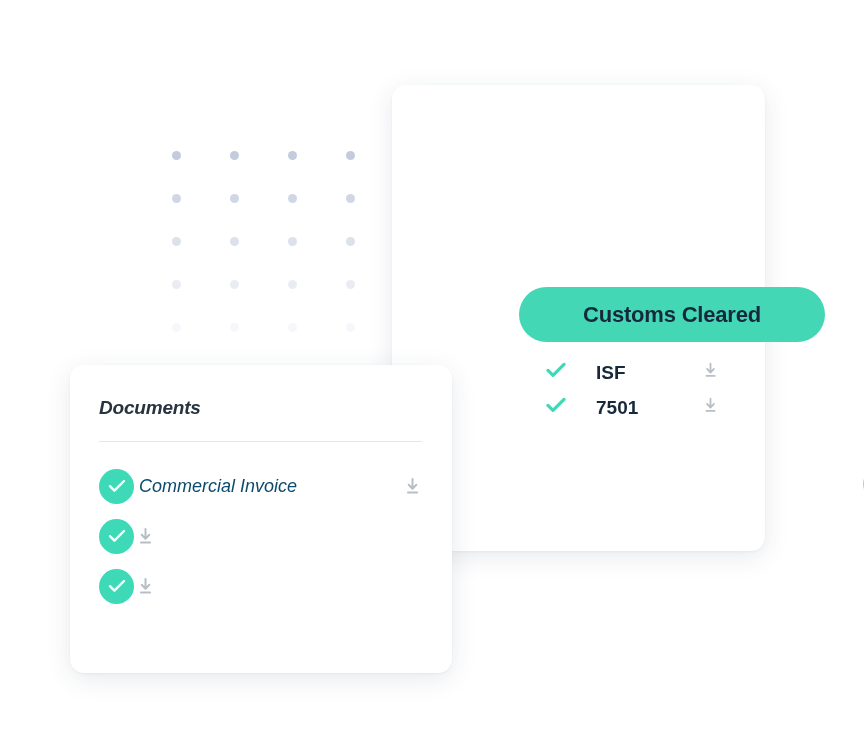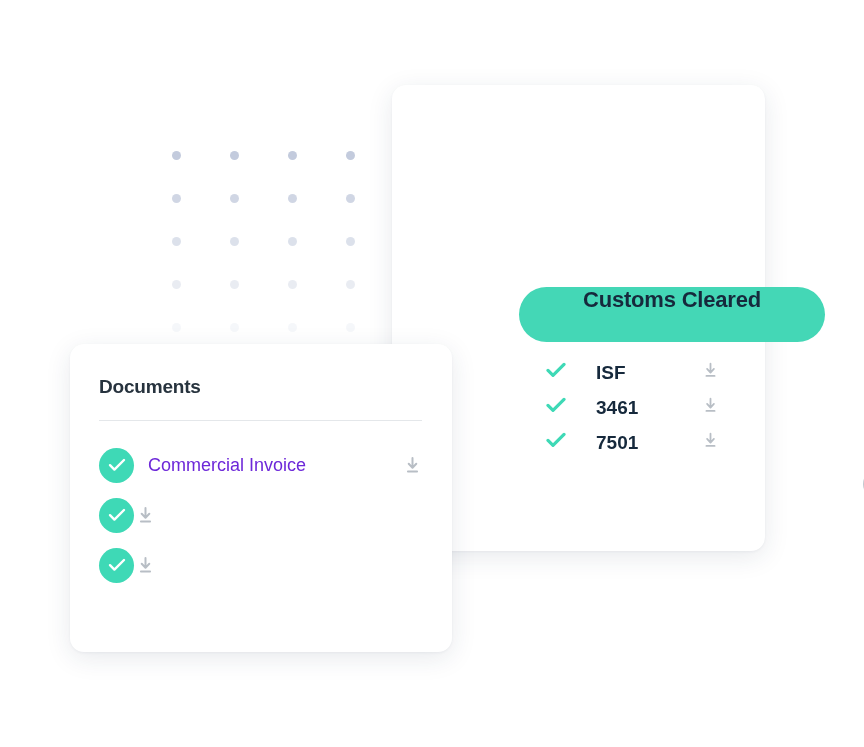--- a/index.html
+++ b/index.html
@@ -45,24 +45,25 @@
     box-shadow: 0 6px 26px rgba(32, 45, 75, 0.10), 0 1px 3px rgba(32,45,75,0.05);
   }
   .card-timeline {
     left: 392px;
     top: 85px;
     width: 373px;
     height: 466px;
   }
   .card-documents {
     left: 70px;
-    top: 344px;
+    top: 365px;
     width: 382px;
     height: 308px;
     z-index: 6;
+    font-style: italic;
   }
 
   
   .timeline {
     position: absolute;
     left: 0;
     top: 0;
     width: 100%;
     height: 100%;
   }
@@ -82,20 +83,21 @@
   
   .pill {
     position: absolute;
     left: 519px;
     top: 287px;
     width: 306px;
     height: 55px;
     border-radius: 28px;
     background: #44d7b6;
     display: flex;
+    align-items: center;
     justify-content: center;
     z-index: 8;
   }
   .pill-label {
     font-size: 22px;
     font-weight: bold;
     color: #16293c;
     letter-spacing: -0.2px;
   }
 
@@ -164,23 +166,23 @@
     width: 35px;
     height: 35px;
     border-radius: 50%;
     background: #3ed9b6;
     display: flex;
     align-items: center;
     justify-content: center;
     flex: 0 0 35px;
   }
   .doc-name {
-    margin-left: 14px;
+    margin-left: 5px;
     font-size: 18px;
-    color: #6d28d9;
+    color: #0c4a6e;
     flex: 1 1 auto;
     white-space: nowrap;
   }
   .doc-dl {
     width: 22px;
     display: flex;
     align-items: center;
     justify-content: center;
     flex: 0 0 22px;
   }
@@ -241,34 +243,20 @@
             <path d="M5.2 16.4h9.6" fill="none" stroke="#b8bec5" stroke-width="2.1" stroke-linecap="round"></path>
           </svg>
         </span>
       </div>
       <div class="customs-row">
         <span class="customs-check">
           <svg width="20" height="16" viewBox="0 0 20 16" aria-hidden="true">
             <path d="M2 8.4l5 5L18 2.4" fill="none" stroke="#3ed9b6" stroke-width="3.2" stroke-linecap="round" stroke-linejoin="round"></path>
           </svg>
         </span>
-        <span class="customs-name">3461</span>
-        <span class="customs-dl">
-          <svg width="17" height="17" viewBox="0 0 20 20" aria-hidden="true">
-            <path d="M10 2v9.2M10 12.4l-4-4.2M10 12.4l4-4.2" fill="none" stroke="#b8bec5" stroke-width="2.1" stroke-linecap="round" stroke-linejoin="round"></path>
-            <path d="M5.2 16.4h9.6" fill="none" stroke="#b8bec5" stroke-width="2.1" stroke-linecap="round"></path>
-          </svg>
-        </span>
-      </div>
-      <div class="customs-row">
-        <span class="customs-check">
-          <svg width="20" height="16" viewBox="0 0 20 16" aria-hidden="true">
-            <path d="M2 8.4l5 5L18 2.4" fill="none" stroke="#3ed9b6" stroke-width="3.2" stroke-linecap="round" stroke-linejoin="round"></path>
-          </svg>
-        </span>
         <span class="customs-name">7501</span>
         <span class="customs-dl">
           <svg width="17" height="17" viewBox="0 0 20 20" aria-hidden="true">
             <path d="M10 2v9.2M10 12.4l-4-4.2M10 12.4l4-4.2" fill="none" stroke="#b8bec5" stroke-width="2.1" stroke-linecap="round" stroke-linejoin="round"></path>
             <path d="M5.2 16.4h9.6" fill="none" stroke="#b8bec5" stroke-width="2.1" stroke-linecap="round"></path>
           </svg>
         </span>
       </div>
     </div>
 

